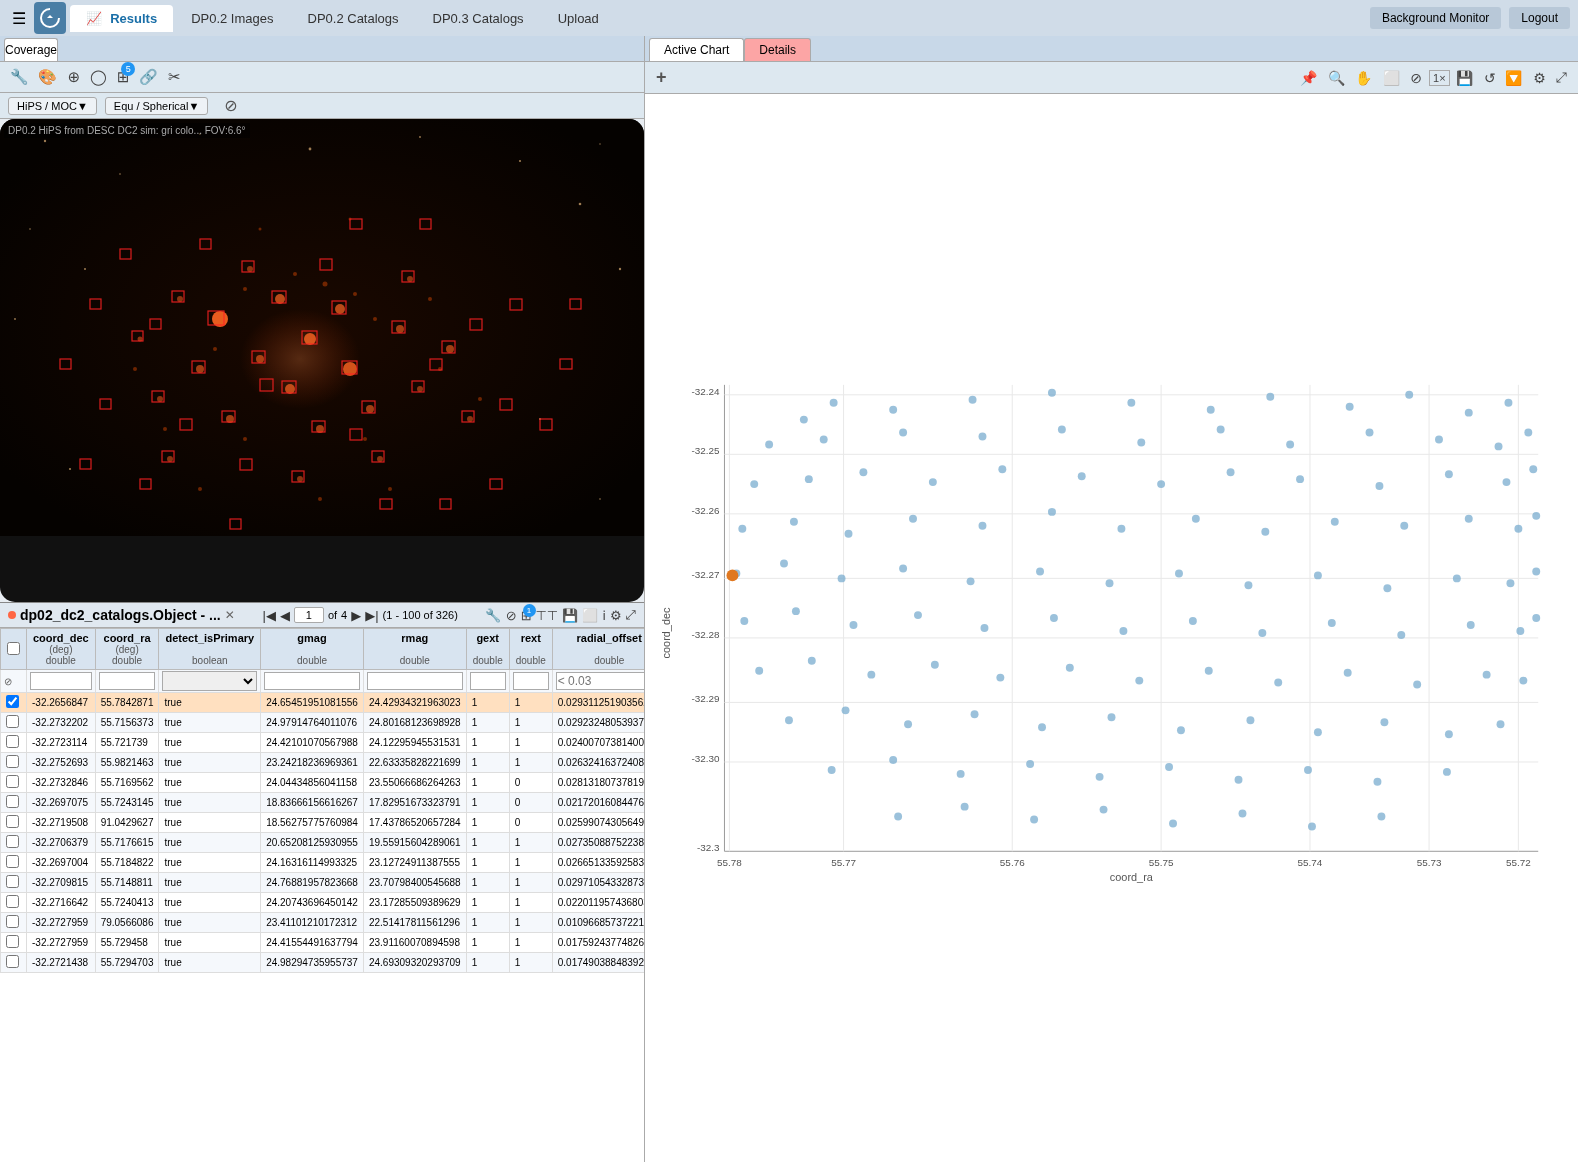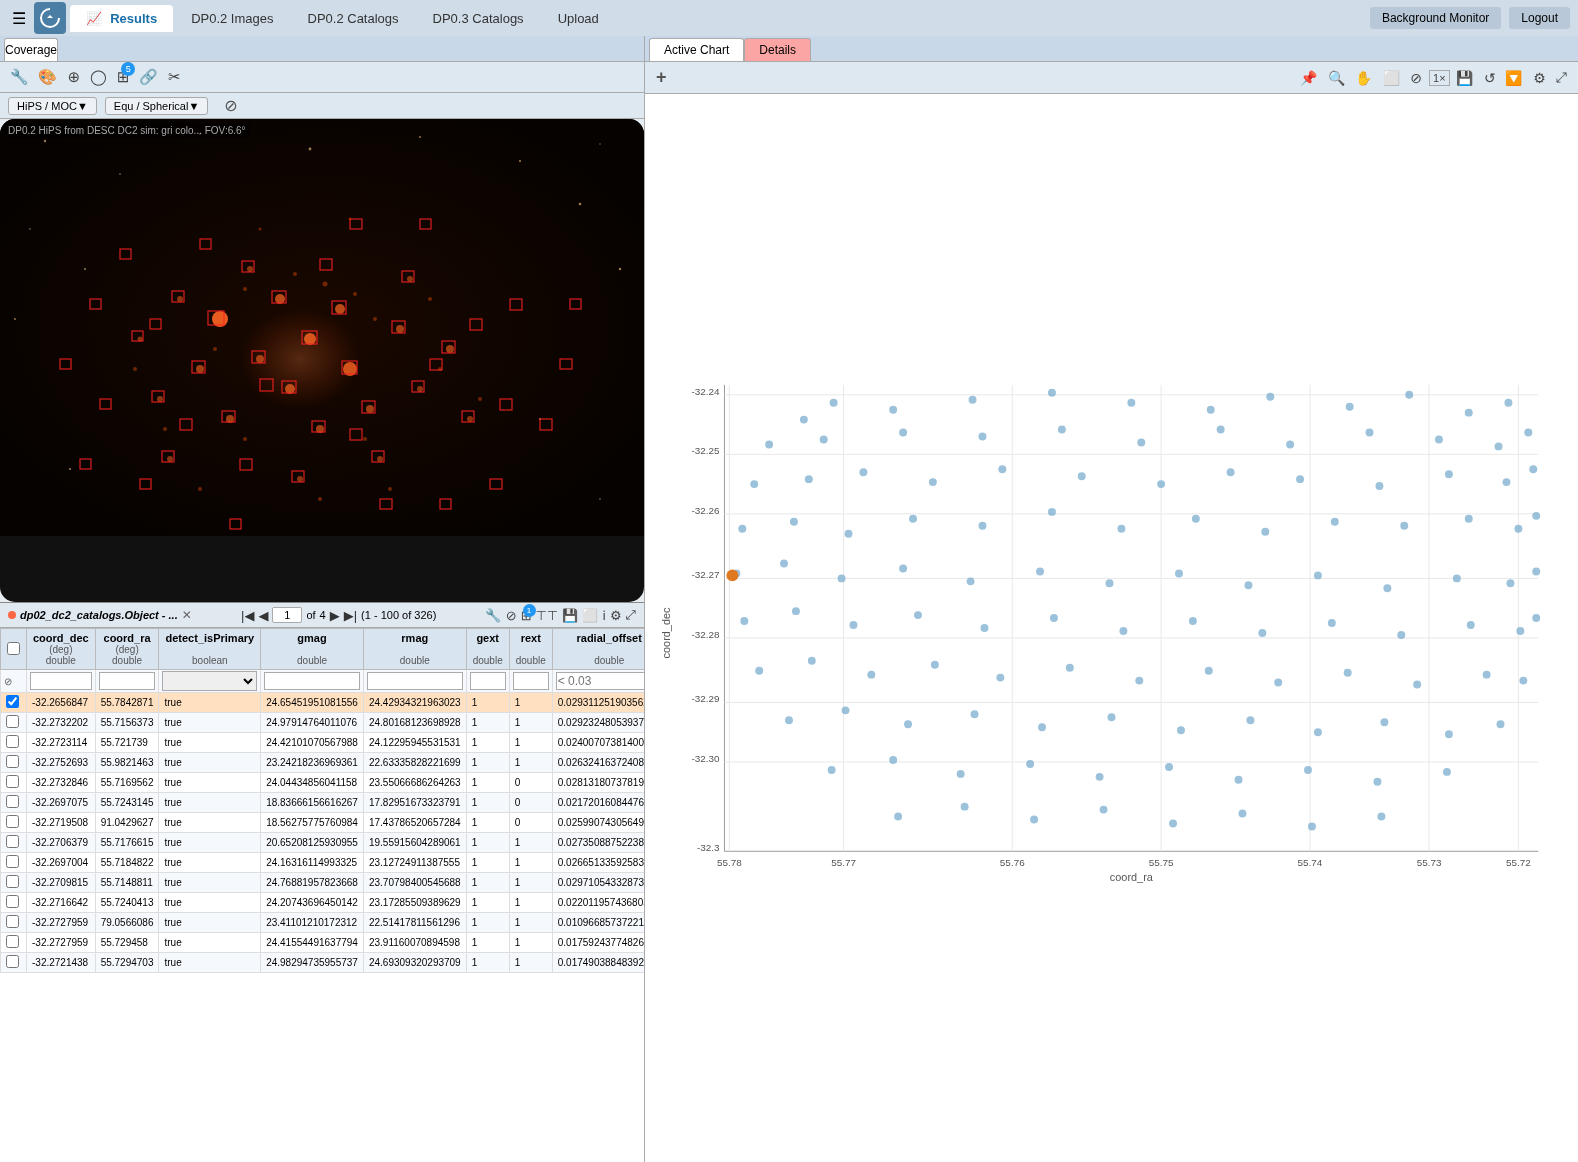--- a/index.html
+++ b/index.html
@@ -58,21 +58,21 @@
     .chart-toolbar { background: #dde8f0; padding: 3px 8px; display: flex; align-items: center; gap: 6px; border-bottom: 1px solid #aaa; }
     .chart-toolbar-left { display: flex; align-items: center; gap: 4px; }
     .chart-toolbar-right { display: flex; align-items: center; gap: 4px; margin-left: auto; }
     .ct-icon { font-size: 14px; cursor: pointer; color: #444; padding: 2px 3px; }
 
     
     .chart-area { flex: 1; padding: 10px; position: relative; overflow: hidden; }
     .table-toolbar { background: #e0e8f0; padding: 3px 8px; display: flex; align-items: center; gap: 6px; border-bottom: 1px solid #aaa; justify-content: space-between; }
     .table-tab { display: flex; align-items: center; gap: 4px; }
     .table-tab-label { background: #ff6644; color: white; border-radius: 50%; width: 8px; height: 8px; display: inline-block; }
-    .table-tab-text { font-size: 11px; font-weight: bold; font-style: italic; }
+    .table-tab-text { font-size: 14px; font-weight: bold; }
     .table-tab-close { cursor: pointer; font-size: 12px; color: #666; }
     .pagination { display: flex; align-items: center; gap: 4px; font-size: 11px; }
     .page-btn { cursor: pointer; border: none; background: transparent; font-size: 13px; color: #333; }
     .page-input { width: 30px; text-align: center; border: 1px solid #aaa; border-radius: 2px; font-size: 11px; padding: 1px; }
     .table-icons { display: flex; gap: 4px; align-items: center; }
     .t-icon { font-size: 13px; cursor: pointer; color: #444; }
 
     
     .data-table { width: 100%; border-collapse: collapse; font-size: 11px; }
     .data-table th { background: #d8e4f0; border: 1px solid #bbb; padding: 3px 6px; text-align: center; font-size: 10px; white-space: nowrap; position: sticky; top: 0; z-index: 1; }

